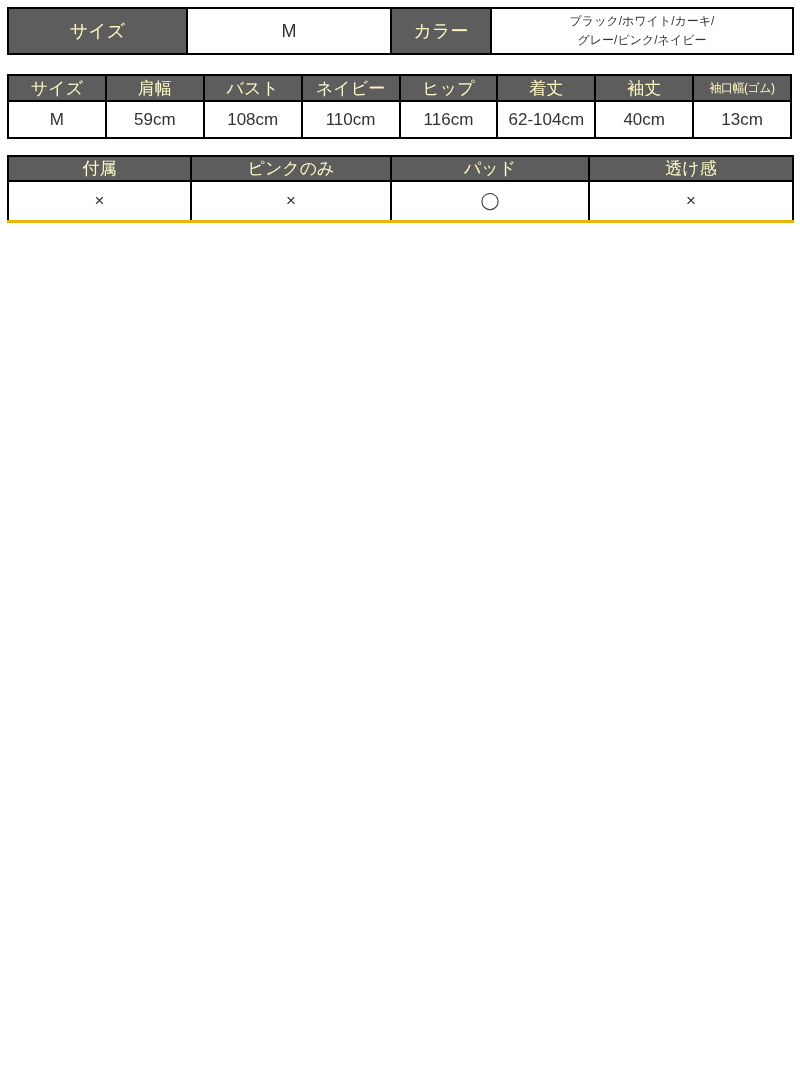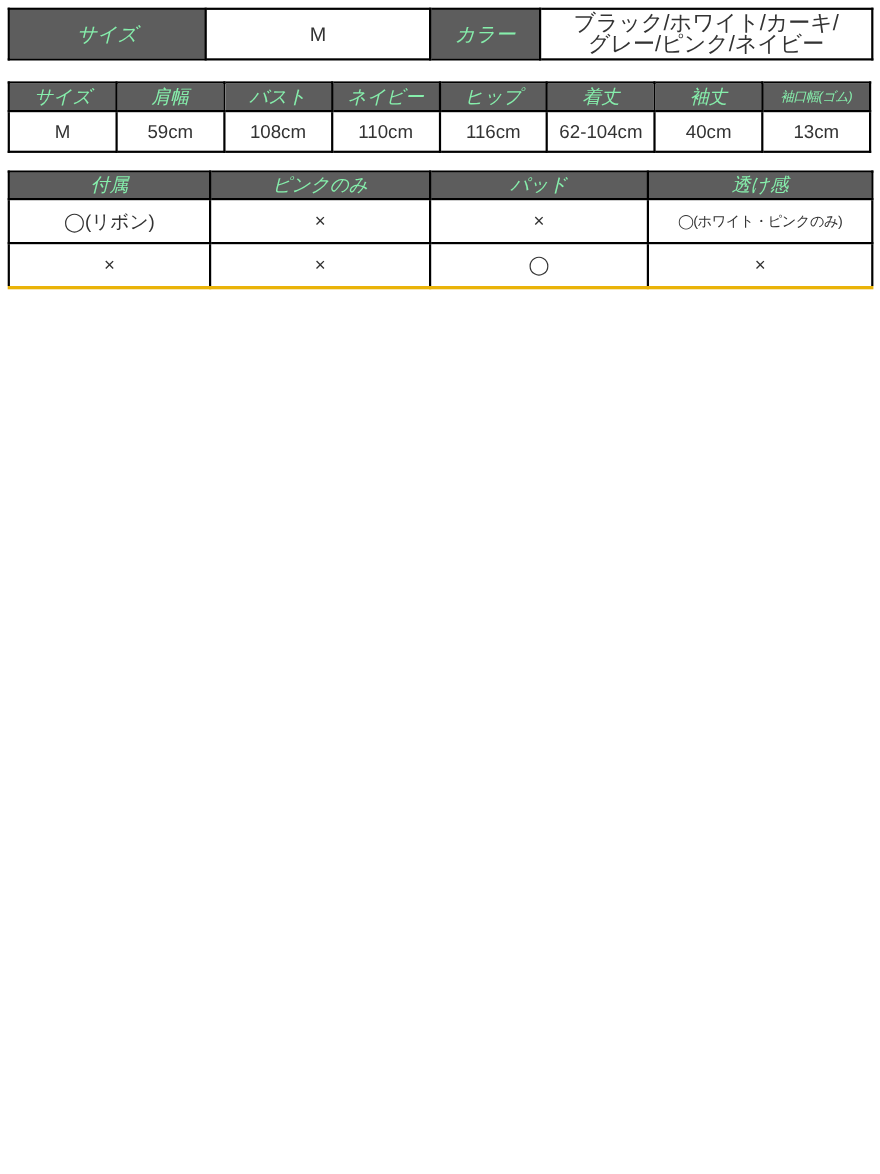--- a/index.html
+++ b/index.html
@@ -26,30 +26,29 @@
     text-align: center;
     vertical-align: middle;
     padding: 0 2px;
     overflow: hidden;
     color: #333333;
     font-size: 17px;
     font-weight: normal;
   }
   .dark, th {
     background: #5d5d5d;
-    color: #86efac;
-    font-style: italic;
+    color: #fef9c3;
   }
   
   .t1 { margin-bottom: 19px; }
   .t1 td { font-size: 18px; }
   .t1 .row1 { height: 46px; }
   .t1 .row2 { height: 45px; }
   .t1 .multiline {
-    font-size: 20px;
+    font-size: 12px;
     line-height: 19px;
     white-space: pre-line;
     padding: 0;
   }
   
   .t2 { margin-bottom: 16px; }
   .t2 .hrow { height: 26px; }
   .t2 .vrow { height: 37px; }
   
   .t3 { border-bottom: 3px solid #eab308; }
@@ -117,26 +116,20 @@
         <col style="width:204px">
     </colgroup>
     <tbody>
         <tr class="hrow">
       <th>付属</th>
       <th>ピンクのみ</th>
       <th>パッド</th>
       <th>透け感</th>
     </tr>
     <tr class="vrow">
-      <td>◯(リボン)</td>
-      <td>×</td>
-      <td>×</td>
-      <td class="xsmall">◯(ホワイト・ピンクのみ)</td>
-    </tr>
-    <tr class="vrow">
       <td>×</td>
       <td>×</td>
       <td>◯</td>
       <td>×</td>
     </tr>
   </tbody>
     </table>
 
 </div>
 

